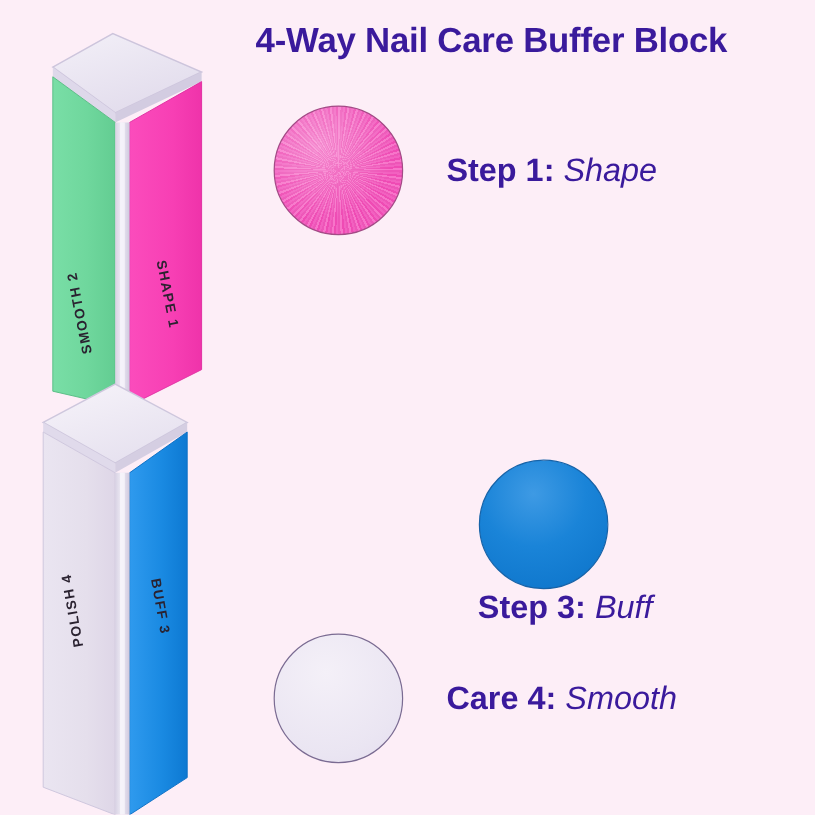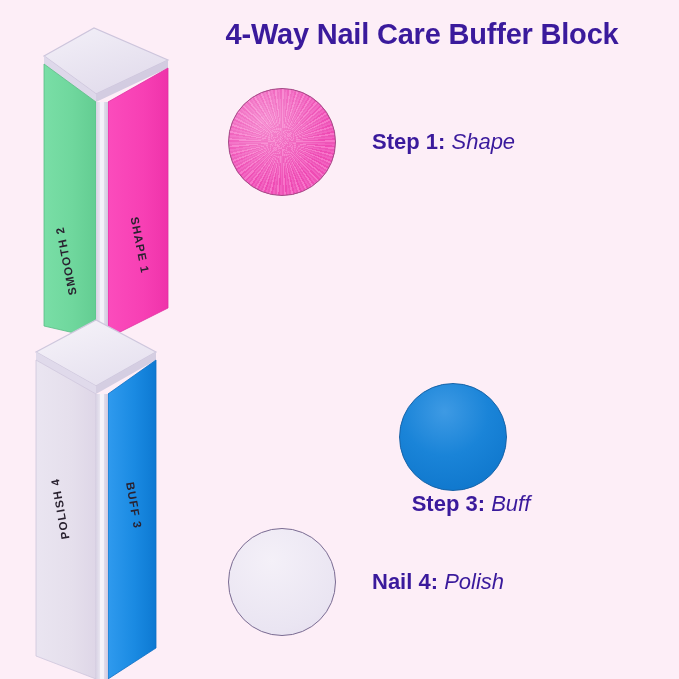--- a/index.html
+++ b/index.html
@@ -16,29 +16,28 @@
   #stage {
     position: relative;
     width: 679px;
     height: 679px;
     background: #fdeef7;
   }
 
   
   #title {
     position: absolute;
-    left: 192px;
+    left: 213px;
     top: 18px;
     width: 460px;
     font-size: 29px;
     font-weight: bold;
     color: #3a1a9c;
     letter-spacing: -0.2px;
     white-space: nowrap;
-    text-align: center;
   }
 
   
   .step-row {
     position: absolute;
     left: 228px;
     width: 450px;
     height: 118px;
     display: flex;
     align-items: center;
@@ -75,21 +74,21 @@
     border: 1px solid #1763a8;
   }
   .swatch-polish {
     background:
       radial-gradient(circle at 40% 30%, #f4f0f8 0%, #eae5f2 70%, #e4dcee 100%);
     border: 1px solid #7a6b92;
   }
 
   .step-label {
     margin-left: 36px;
-    font-size: 22px;
+    font-size: 27px;
     color: #3a1a9c;
     white-space: nowrap;
   }
   .step-label .step-key {
     font-weight: bold;
   }
   .step-label .step-name {
     font-style: italic;
     font-weight: normal;
   }
@@ -207,18 +206,18 @@
     <div class="swatch swatch-buff"></div>
     <div class="step-label">
       <span class="step-key">Step 3:</span>
       <span class="step-name">Buff</span>
     </div>
   </div>
 
   <div class="step-row" id="step-row-4">
     <div class="swatch swatch-polish"></div>
     <div class="step-label">
-      <span class="step-key">Nail 4:</span>
-      <span class="step-name">Polish</span>
+      <span class="step-key">Care 4:</span>
+      <span class="step-name">Smooth</span>
     </div>
   </div>
 
 </div>
 
 </body></html>

